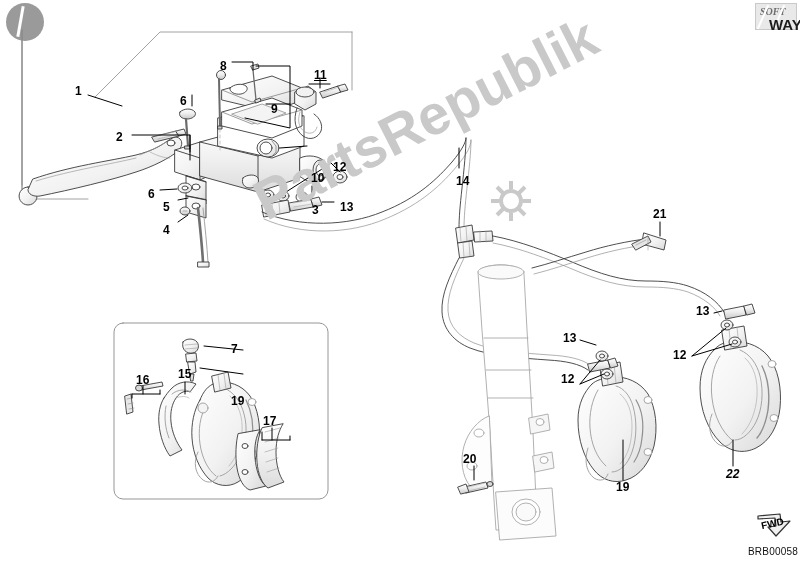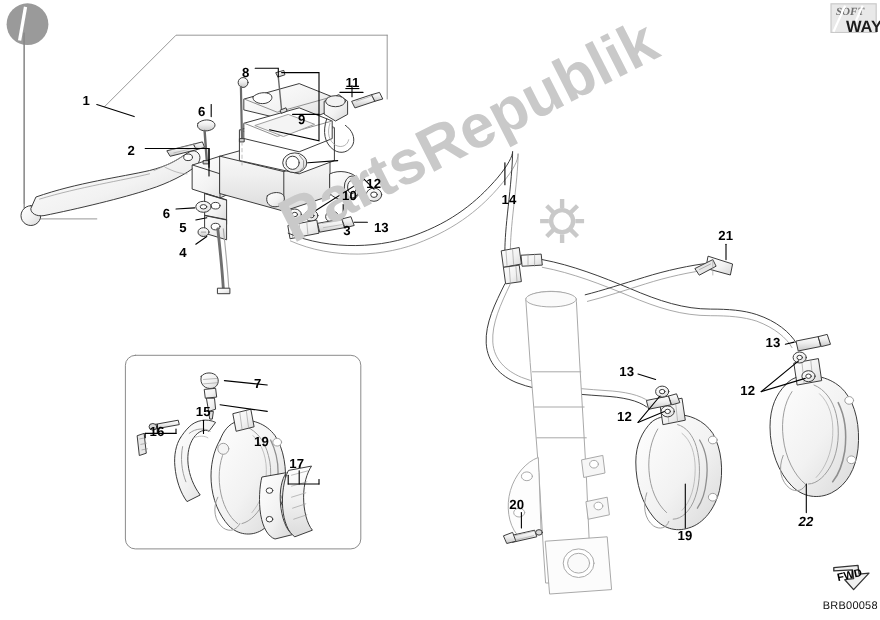--- a/index.html
+++ b/index.html
@@ -593,21 +593,21 @@
   <div class="callout" style="left:220px; top:60px;">8</div>
   <div class="callout" style="left:271px; top:103px;">9</div>
   <div class="callout" style="left:311px; top:144px;margin-top:28px;">10</div>
   <div class="callout" style="left:314px; top:69px;text-decoration:underline;">11</div>
   <div class="callout" style="left:333px; top:161px;">12</div>
   <div class="callout" style="left:340px; top:201px;">13</div>
   <div class="callout" style="left:456px; top:139px;margin-top:36px;">14</div>
   <div class="callout" style="left:231px; top:343px;">7</div>
   <div class="callout" style="left:231px; top:367px;margin-top:28px;">19</div>
   <div class="callout" style="left:178px; top:368px;text-align:center;">15</div>
-  <div class="callout" style="left:136px; top:386px;">16</div>
+  <div class="callout" style="left:136px; top:374px;">16</div>
   <div class="callout" style="left:263px; top:415px;">17</div>
   <div class="callout" style="left:616px; top:481px;">19</div>
   <div class="callout" style="left:463px; top:453px;">20</div>
   <div class="callout" style="left:653px; top:208px;">21</div>
   <div class="callout" style="left:726px; top:468px;font-style:italic;">22</div>
   <div class="callout" style="left:561px; top:373px;">12</div>
   <div class="callout" style="left:563px; top:332px;">13</div>
   <div class="callout" style="left:673px; top:349px;">12</div>
   <div class="callout" style="left:696px; top:305px;">13</div>
 

